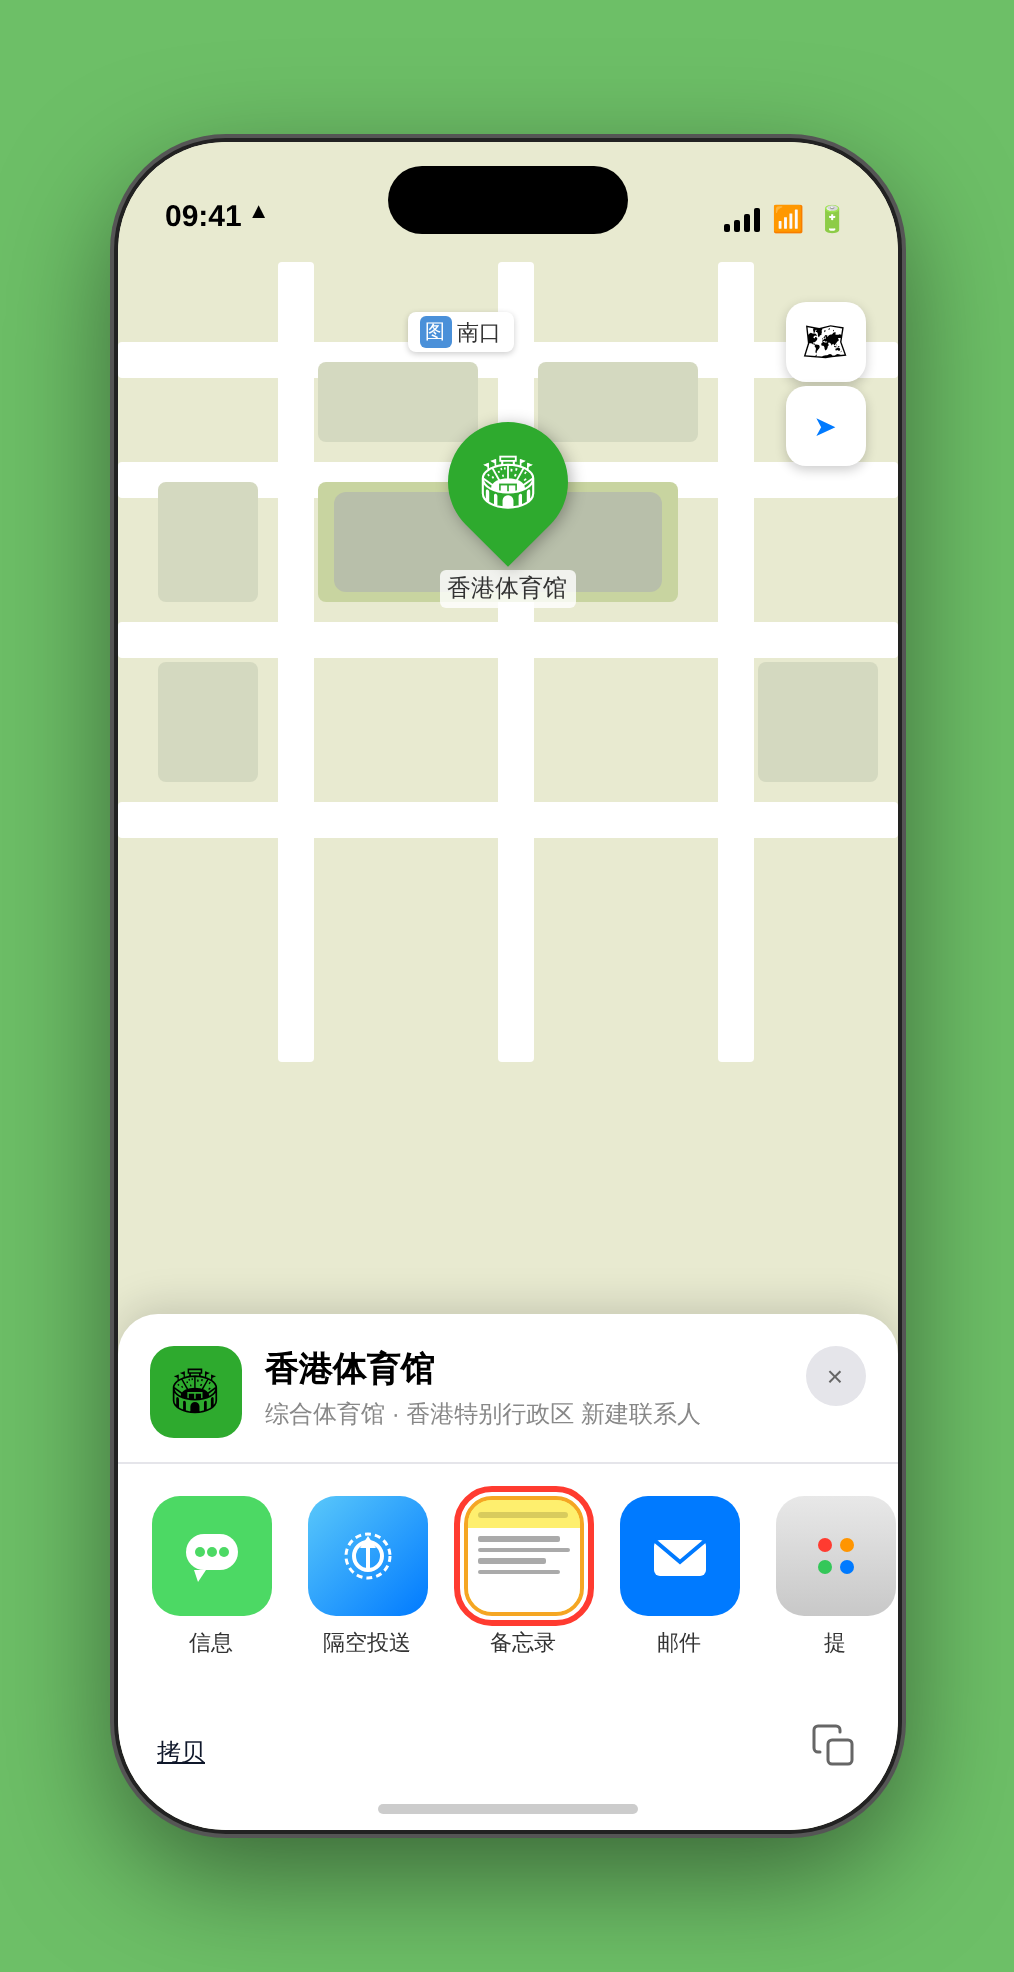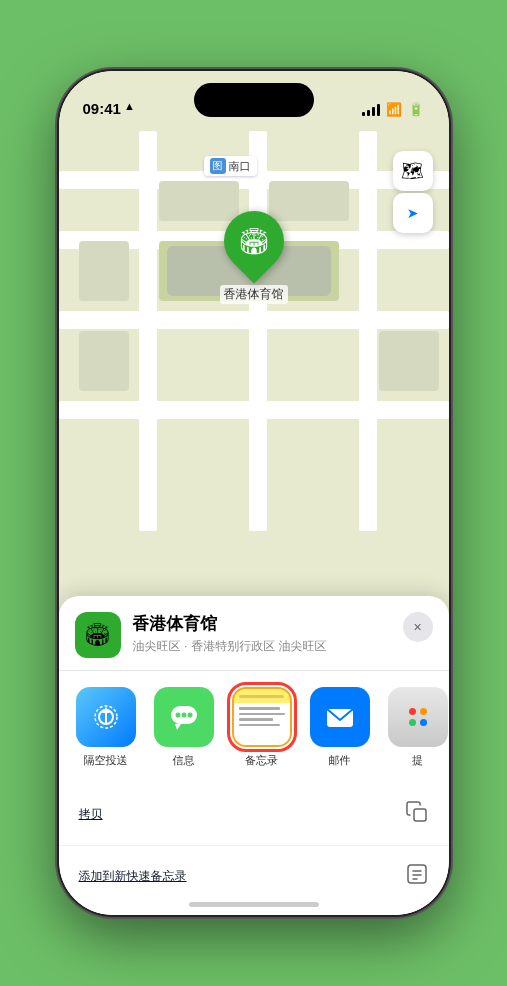--- a/index.html
+++ b/index.html
@@ -415,50 +415,50 @@
         </div>
       </div>
     </div>
 
     <div class="bottom-sheet">
 
       <div class="location-header">
         <div class="location-icon">🏟</div>
         <div class="location-info">
           <div class="location-name">香港体育馆</div>
-          <div class="location-subtitle">油尖旺区 · 香港特别行政区 油尖旺区</div>
+          <div class="location-subtitle">综合体育馆 · 香港特别行政区 新建联系人</div>
         </div>
         <div class="close-btn">×</div>
       </div>
 
       <div class="share-row">
-
-        <div class="share-item">
-          <div class="share-icon airdrop">
-            <svg width="32" height="32" viewBox="0 0 32 32">
-              <circle cx="16" cy="16" r="7" fill="none" stroke="white" stroke-width="2"></circle>
-              <circle cx="16" cy="16" r="11" fill="none" stroke="white" stroke-width="1.5" stroke-dasharray="3 2"></circle>
-              <line x1="16" y1="9" x2="16" y2="23" stroke="white" stroke-width="2"></line>
-              <polygon points="16,6 12,12 20,12" fill="white"></polygon>
-            </svg>
-          </div>
-          <div class="share-label">隔空投送</div>
-        </div>
 
         <div class="share-item">
           <div class="share-icon messages">
             <svg width="34" height="34" viewBox="0 0 34 34">
               <rect x="4" y="6" width="26" height="18" rx="9" fill="white"></rect>
               <polygon points="8,24 14,24 10,30" fill="white"></polygon>
               <circle cx="11" cy="15" r="2.5" fill="#4cd964"></circle>
               <circle cx="17" cy="15" r="2.5" fill="#4cd964"></circle>
               <circle cx="23" cy="15" r="2.5" fill="#4cd964"></circle>
             </svg>
           </div>
           <div class="share-label">信息</div>
+        </div>
+
+        <div class="share-item">
+          <div class="share-icon airdrop">
+            <svg width="32" height="32" viewBox="0 0 32 32">
+              <circle cx="16" cy="16" r="7" fill="none" stroke="white" stroke-width="2"></circle>
+              <circle cx="16" cy="16" r="11" fill="none" stroke="white" stroke-width="1.5" stroke-dasharray="3 2"></circle>
+              <line x1="16" y1="9" x2="16" y2="23" stroke="white" stroke-width="2"></line>
+              <polygon points="16,6 12,12 20,12" fill="white"></polygon>
+            </svg>
+          </div>
+          <div class="share-label">隔空投送</div>
         </div>
 
         <div class="share-item">
           <div class="share-icon notes selected" style="display:flex;flex-direction:column;justify-content:flex-start;padding:0;overflow:hidden;">
             <div style="width:100%;height:14px;background:#feef6e;border-radius:0;display:flex;align-items:center;justify-content:center;">
               <div style="width:80%;height:3px;background:rgba(0,0,0,0.15);border-radius:2px;"></div>
             </div>
             <div style="flex:1;background:#fff;width:100%;padding:4px 5px;display:flex;flex-direction:column;gap:3px;">
               <div style="height:2.5px;background:#aaa;border-radius:1px;width:90%;"></div>
               <div style="height:2.5px;background:#aaa;border-radius:1px;width:100%;"></div>
@@ -499,30 +499,19 @@
       <div class="action-list">
         <div class="action-item">
           <span class="action-text">拷贝</span>
           <span class="action-icon">
             <svg width="24" height="24" viewBox="0 0 24 24" fill="none" stroke="#666" stroke-width="1.5" stroke-linecap="round" stroke-linejoin="round">
               <rect x="9" y="9" width="12" height="12" rx="2"></rect>
               <path d="M5 15H4a2 2 0 01-2-2V4a2 2 0 012-2h9a2 2 0 012 2v1"></path>
             </svg>
           </span>
         </div>
-        <div class="action-item">
-          <span class="action-text">添加到新快速备忘录</span>
-          <span class="action-icon">
-            <svg width="24" height="24" viewBox="0 0 24 24" fill="none" stroke="#666" stroke-width="1.5" stroke-linecap="round" stroke-linejoin="round">
-              <rect x="3" y="3" width="18" height="18" rx="3"></rect>
-              <line x1="8" y1="9" x2="16" y2="9"></line>
-              <line x1="8" y1="13" x2="16" y2="13"></line>
-              <line x1="8" y1="17" x2="12" y2="17"></line>
-            </svg>
-          </span>
-        </div>
       </div>
 
       <div class="home-indicator"></div>
     </div>
 
   </div>
 </div>
 
 </body></html>

